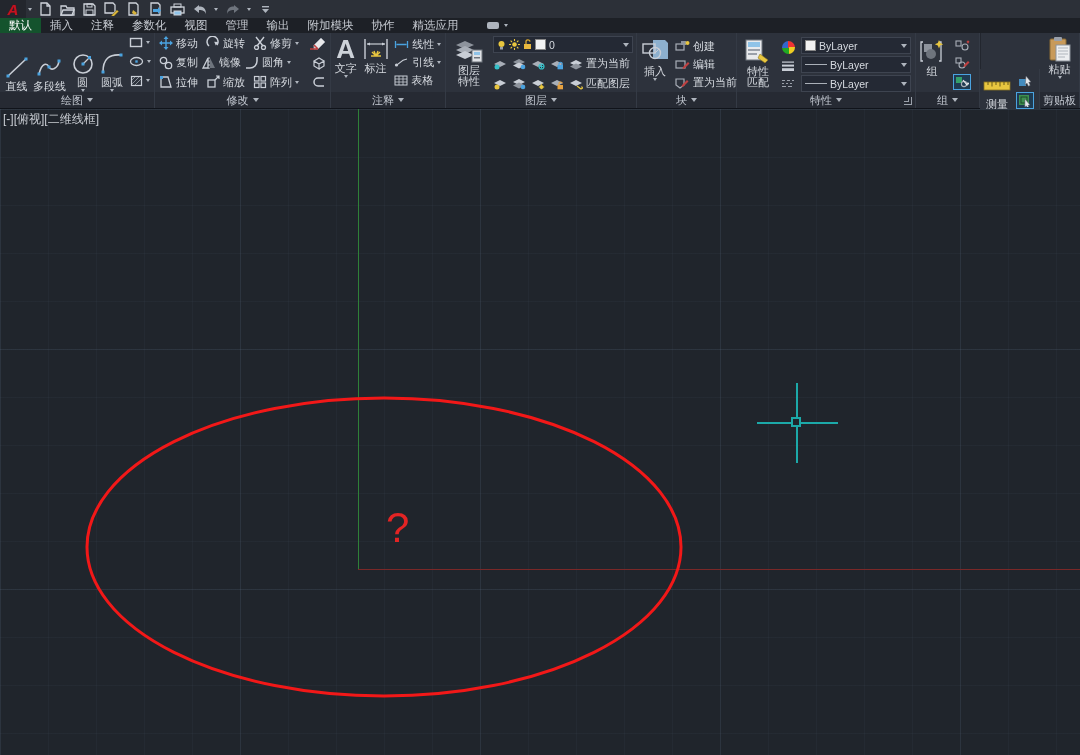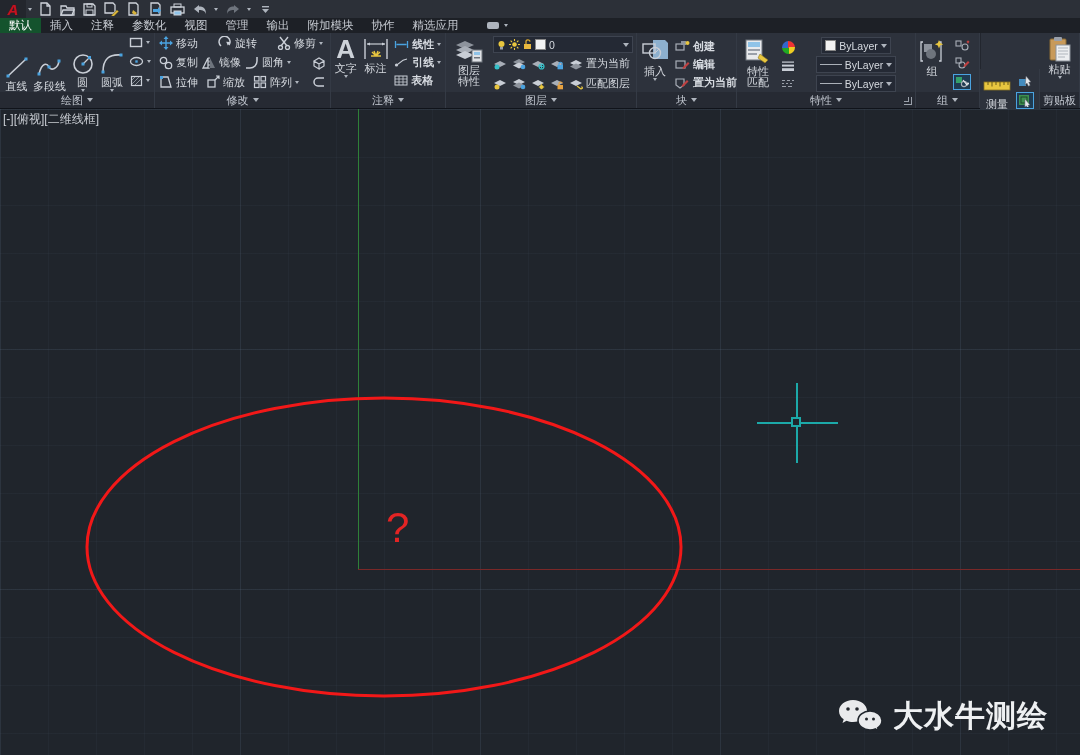--- a/index.html
+++ b/index.html
@@ -32,21 +32,21 @@
          box-shadow:inset -1px 0 0 #343a45;}
   .pbody{position:absolute;left:0;top:0;right:1px;height:59px;display:flex;align-items:stretch;}
   .pfoot{position:absolute;left:0;bottom:0;right:1px;height:16px;background:rgba(0,0,0,.14);
          display:flex;align-items:center;justify-content:center;gap:4px;}
   .pfoot .plabel{font-size:11px;color:#c2c7d0;}
   .bigbtn{display:flex;flex-direction:column;align-items:center;justify-content:flex-start;
           padding-top:3px;gap:1px;}
   .bigbtn .blabel{font-size:11px;color:#d6dae0;line-height:11px;text-align:center;}
   .smrow{display:flex;align-items:center;gap:3px;height:19px;}
   .smrow .slabel{font-size:11px;color:#d6dae0;white-space:nowrap;}
-  .minicol{display:flex;flex-direction:column;justify-content:space-around;align-items:center;padding:2px 0;font-weight:bold;}
+  .minicol{display:flex;flex-direction:column;justify-content:space-around;align-items:center;padding:2px 0;}
   .combo{display:flex;align-items:center;background:#242934;border:1px solid #3e4450;
          height:15px;font-size:10.5px;color:#d6dae0;padding:0 3px;gap:3px;}
   .combo .cval{flex:1;}
   .swatch-white{width:9px;height:9px;background:#f2f2f2;border:1px solid #888;}
   .lineswatch{width:22px;height:1px;background:#aab0b8;}
   .launcher{position:absolute;right:3px;bottom:3px;width:7px;height:7px;
             border-right:1.5px solid #9aa0aa;border-bottom:1.5px solid #9aa0aa;}
   .launcher:before{content:"";position:absolute;right:2px;bottom:2px;width:4px;height:4px;
             border-right:1.5px solid #9aa0aa;border-bottom:1.5px solid #9aa0aa;}
   .colorwheel{width:13px;height:13px;border-radius:50%;
@@ -255,21 +255,21 @@
         </div>
       </div>
       <div class="pfoot">
         <span class="plabel">绘图</span>
         <span class="caret"></span>
       </div>
     </div>
 
     <div class="panel" style="left:155px;width:176px;">
       <div class="pbody" style="flex-direction:column;justify-content:space-evenly;padding:0 4px;">
-        <div style="display:flex;gap:20px;align-items:center;">
+        <div style="display:flex;gap:8px;align-items:center;">
           <span class="smrow">
             <svg width="14" height="14" viewBox="0 0 14 14">
                 <path d="M7,0 l2.5,3 h-5 z M7,14 l-2.5,-3 h5 z M0,7 l3,-2.5 v5 z M14,7 l-3,2.5 v-5 z" fill="#4aa3e0"></path>
                 <path d="M7,2 v10 M2,7 h10" stroke="#4aa3e0" stroke-width="1.4"></path>
               </svg>
             <span class="slabel">移动</span>
           </span>
           <span class="smrow">
             <svg width="14" height="14" viewBox="0 0 14 14">
                 <path d="M3,10 A5.5,5.5 0 1 1 11,9" fill="none" stroke="#c9ced6" stroke-width="1.5"></path>
@@ -562,21 +562,21 @@
           <span class="colorwheel"></span>
           <svg width="14" height="10" viewBox="0 0 14 10">
               <rect x="1" y="0.5" width="12" height="1.2" fill="#c9ced6"></rect>
               <rect x="1" y="3.6" width="12" height="2" fill="#c9ced6"></rect>
               <rect x="1" y="7.2" width="12" height="2.8" fill="#c9ced6"></rect>
             </svg>
           <svg width="14" height="9" viewBox="0 0 14 9">
               <path d="M1,1.5 h3 M6,1.5 h3 M11,1.5 h2 M1,4.5 h2 M5,4.5 h2 M9,4.5 h2 M1,7.5 h4 M7,7.5 h4" stroke="#9aa0aa" stroke-width="1.2"></path>
             </svg>
         </div>
-        <div style="display:flex;flex-direction:column;justify-content:space-evenly;flex:1;align-items:center;">
+        <div style="display:flex;flex-direction:column;justify-content:space-evenly;flex:1;">
           <div class="combo">
             <span class="swatch-white"></span>
             <span class="cval">ByLayer</span>
             <span class="caret"></span>
           </div>
           <div class="combo">
             <span class="lineswatch"></span>
             <span class="cval">ByLayer</span>
             <span class="caret"></span>
           </div>
@@ -693,26 +693,15 @@
     <svg class="ellipse-svg" width="602" height="306" viewBox="0 0 602 306">
       <ellipse cx="301" cy="153" rx="297" ry="149" fill="none" stroke="#f21818" stroke-width="3"></ellipse>
     </svg>
 
     <div class="qmark">?</div>
 
     <div class="crosshair-h"></div>
     <div class="crosshair-v"></div>
     <div class="pickbox"></div>
 
-    <div class="watermark">
-      <svg width="46" height="38" viewBox="0 0 46 38">
-        <path d="M16,2 C8,2 2,7 2,13 c0,3.4 1.8,6.3 4.7,8.3 L5.5,25 9.5,22.7 C11.5,23.5 13.7,24 16,24 c8,0 14,-5 14,-11 S24,2 16,2 z" fill="#e9eaec"></path>
-        <circle cx="11" cy="11" r="1.8" fill="#22262c"></circle>
-          <circle cx="20" cy="11" r="1.8" fill="#22262c"></circle>
-        <path d="M33,13 c-6.6,0 -12,4.2 -12,9.5 s5.4,9.5 12,9.5 c1.9,0 3.7,-.35 5.3,-1 l3.4,2 -1,-3.1 c2.6,-1.7 4.3,-4.3 4.3,-7.4 0,-5.3 -5.4,-9.5 -12,-9.5 z" fill="#e9eaec" stroke="#20252c" stroke-width="1.6"></path>
-        <circle cx="29.5" cy="21" r="1.5" fill="#22262c"></circle>
-          <circle cx="36.5" cy="21" r="1.5" fill="#22262c"></circle>
-      </svg>
-      <span class="wtext">大水牛测绘</span>
-    </div>
   </div>
 
 </div>
 
 </body></html>

